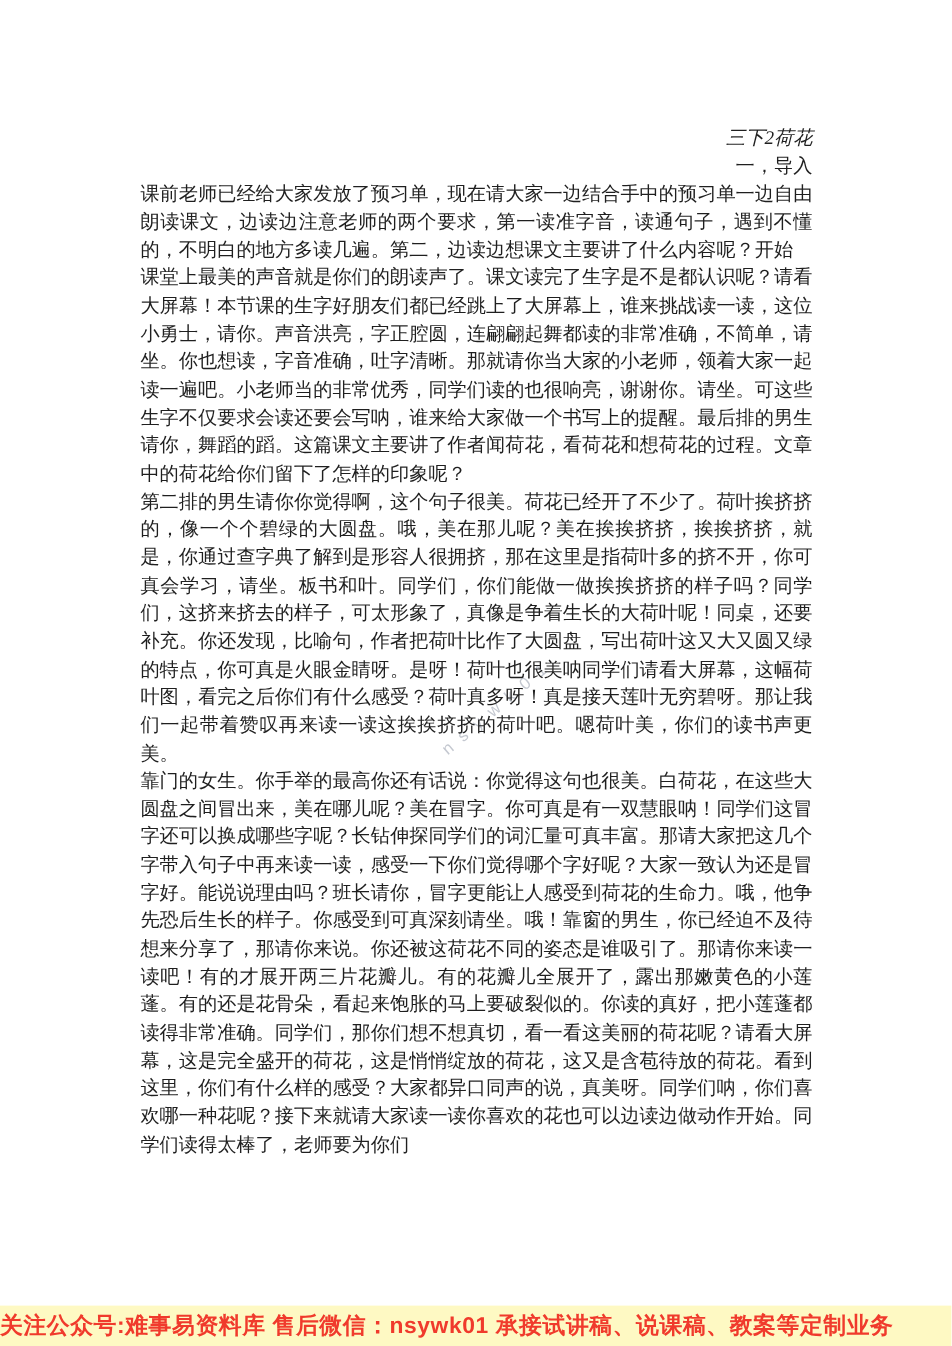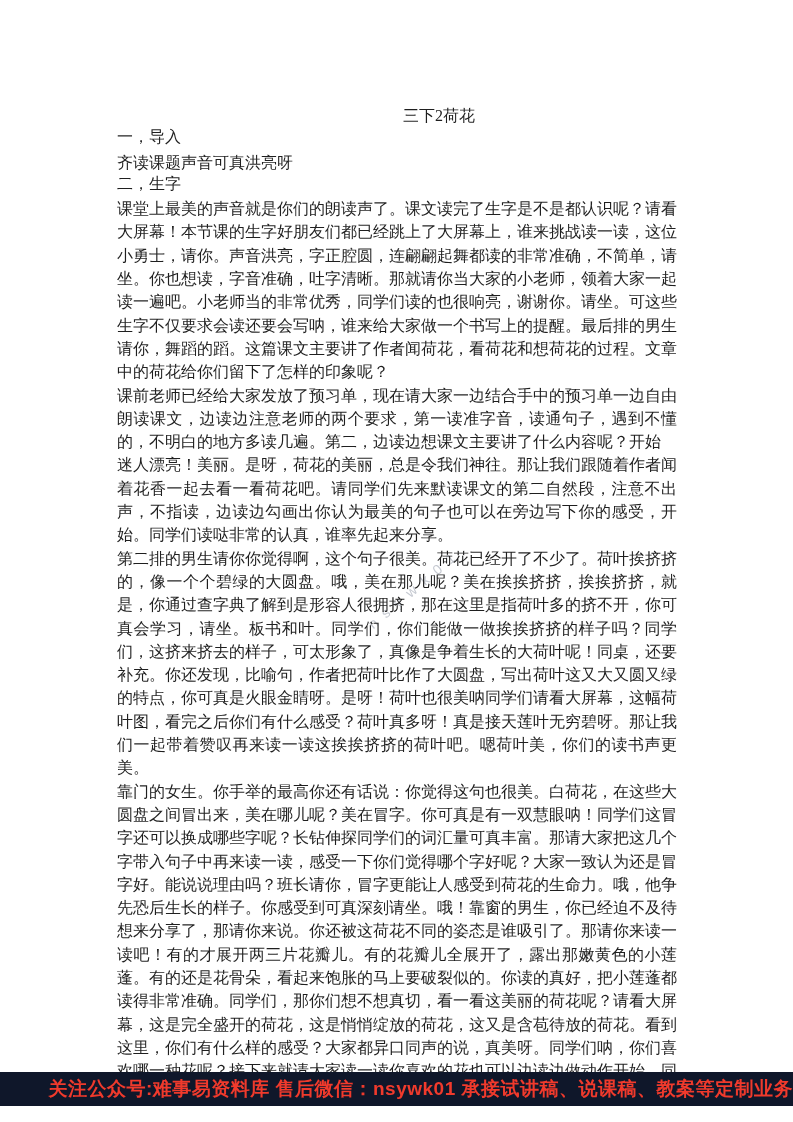--- a/index.html
+++ b/index.html
@@ -21,51 +21,52 @@
     left: 117px;
     top: 104px;
     width: 560px;
     font-size: 16px;
     line-height: 23.3px;
     color: #1f1f1f;
     text-align: justify;
   }
   .doc .title {
     margin-left: 84px;
-    text-align: center;
+    text-align: right;
+    font-style: italic;
   }
   .doc p, .doc .heading {
     margin: 0;
     text-align: justify;
   }
-  .doc .heading { text-align: left; font-family: Liberation Mono, monospace; }
+  .doc .heading { text-align: right; }
   .watermark {
     position: absolute;
     left: 320px;
     top: 580px;
     width: 190px;
     text-align: center;
     transform: rotate(-40deg);
     transform-origin: center center;
     font-family: "Liberation Sans", sans-serif;
     font-size: 14px;
     letter-spacing: 9px;
     color: rgba(125, 132, 150, 0.45);
     pointer-events: none;
   }
   .footer {
     position: absolute;
     left: 0;
-    bottom: 16px;
+    bottom: 0;
     width: 793px;
     height: 34px;
-    background: #0f172a;
+    background: #fef9c3;
     display: flex;
     align-items: center;
-    justify-content: flex-end;
+    justify-content: flex-start;
   }
   .footer span {
     font-family: "Liberation Sans", "DejaVu Sans", sans-serif;
     font-weight: bold;
     font-size: 19px;
     white-space: nowrap;
     color: #f03a2c;
     letter-spacing: 0.5px;
   }
 </style>
@@ -74,27 +75,24 @@
 
 <div class="page">
 
   <div class="watermark">nsywk01</div>
 
   <div class="doc">
 
     <div class="title">三下2荷花</div>
 
     <div class="heading">一，导入</div>
-    <p>齐读课题声音可真洪亮呀</p>
 
-    <div class="heading">二，生字</div>
+    <p>课前老师已经给大家发放了预习单，现在请大家一边结合手中的预习单一边自由朗读课文，边读边注意老师的两个要求，第一读准字音，读通句子，遇到不懂的，不明白的地方多读几遍。第二，边读边想课文主要讲了什么内容呢？开始</p>
     <p>课堂上最美的声音就是你们的朗读声了。课文读完了生字是不是都认识呢？请看大屏幕！本节课的生字好朋友们都已经跳上了大屏幕上，谁来挑战读一读，这位小勇士，请你。声音洪亮，字正腔圆，连翩翩起舞都读的非常准确，不简单，请坐。你也想读，字音准确，吐字清晰。那就请你当大家的小老师，领着大家一起读一遍吧。小老师当的非常优秀，同学们读的也很响亮，谢谢你。请坐。可这些生字不仅要求会读还要会写呐，谁来给大家做一个书写上的提醒。最后排的男生请你，舞蹈的蹈。这篇课文主要讲了作者闻荷花，看荷花和想荷花的过程。文章中的荷花给你们留下了怎样的印象呢？</p>
-    <p>课前老师已经给大家发放了预习单，现在请大家一边结合手中的预习单一边自由朗读课文，边读边注意老师的两个要求，第一读准字音，读通句子，遇到不懂的，不明白的地方多读几遍。第二，边读边想课文主要讲了什么内容呢？开始</p>
 
-    <p>迷人漂亮！美丽。是呀，荷花的美丽，总是令我们神往。那让我们跟随着作者闻着花香一起去看一看荷花吧。请同学们先来默读课文的第二自然段，注意不出声，不指读，边读边勾画出你认为最美的句子也可以在旁边写下你的感受，开始。同学们读哒非常的认真，谁率先起来分享。</p>
 
     <p>第二排的男生请你你觉得啊，这个句子很美。荷花已经开了不少了。荷叶挨挤挤的，像一个个碧绿的大圆盘。哦，美在那儿呢？美在挨挨挤挤，挨挨挤挤，就是，你通过查字典了解到是形容人很拥挤，那在这里是指荷叶多的挤不开，你可真会学习，请坐。板书和叶。同学们，你们能做一做挨挨挤挤的样子吗？同学们，这挤来挤去的样子，可太形象了，真像是争着生长的大荷叶呢！同桌，还要补充。你还发现，比喻句，作者把荷叶比作了大圆盘，写出荷叶这又大又圆又绿的特点，你可真是火眼金睛呀。是呀！荷叶也很美呐同学们请看大屏幕，这幅荷叶图，看完之后你们有什么感受？荷叶真多呀！真是接天莲叶无穷碧呀。那让我们一起带着赞叹再来读一读这挨挨挤挤的荷叶吧。嗯荷叶美，你们的读书声更美。</p>
     <p>靠门的女生。你手举的最高你还有话说：你觉得这句也很美。白荷花，在这些大圆盘之间冒出来，美在哪儿呢？美在冒字。你可真是有一双慧眼呐！同学们这冒字还可以换成哪些字呢？长钻伸探同学们的词汇量可真丰富。那请大家把这几个字带入句子中再来读一读，感受一下你们觉得哪个字好呢？大家一致认为还是冒字好。能说说理由吗？班长请你，冒字更能让人感受到荷花的生命力。哦，他争先恐后生长的样子。你感受到可真深刻请坐。哦！靠窗的男生，你已经迫不及待想来分享了，那请你来说。你还被这荷花不同的姿态是谁吸引了。那请你来读一读吧！有的才展开两三片花瓣儿。有的花瓣儿全展开了，露出那嫩黄色的小莲蓬。有的还是花骨朵，看起来饱胀的马上要破裂似的。你读的真好，把小莲蓬都读得非常准确。同学们，那你们想不想真切，看一看这美丽的荷花呢？请看大屏幕，这是完全盛开的荷花，这是悄悄绽放的荷花，这又是含苞待放的荷花。看到这里，你们有什么样的感受？大家都异口同声的说，真美呀。同学们呐，你们喜欢哪一种花呢？接下来就请大家读一读你喜欢的花也可以边读边做动作开始。同学们读得太棒了，老师要为你们</p>
 
   </div>
 
   <div class="footer">
     <span>关注公众号:难事易资料库  售后微信：nsywk01  承接试讲稿、说课稿、教案等定制业务</span>
   </div>
 

